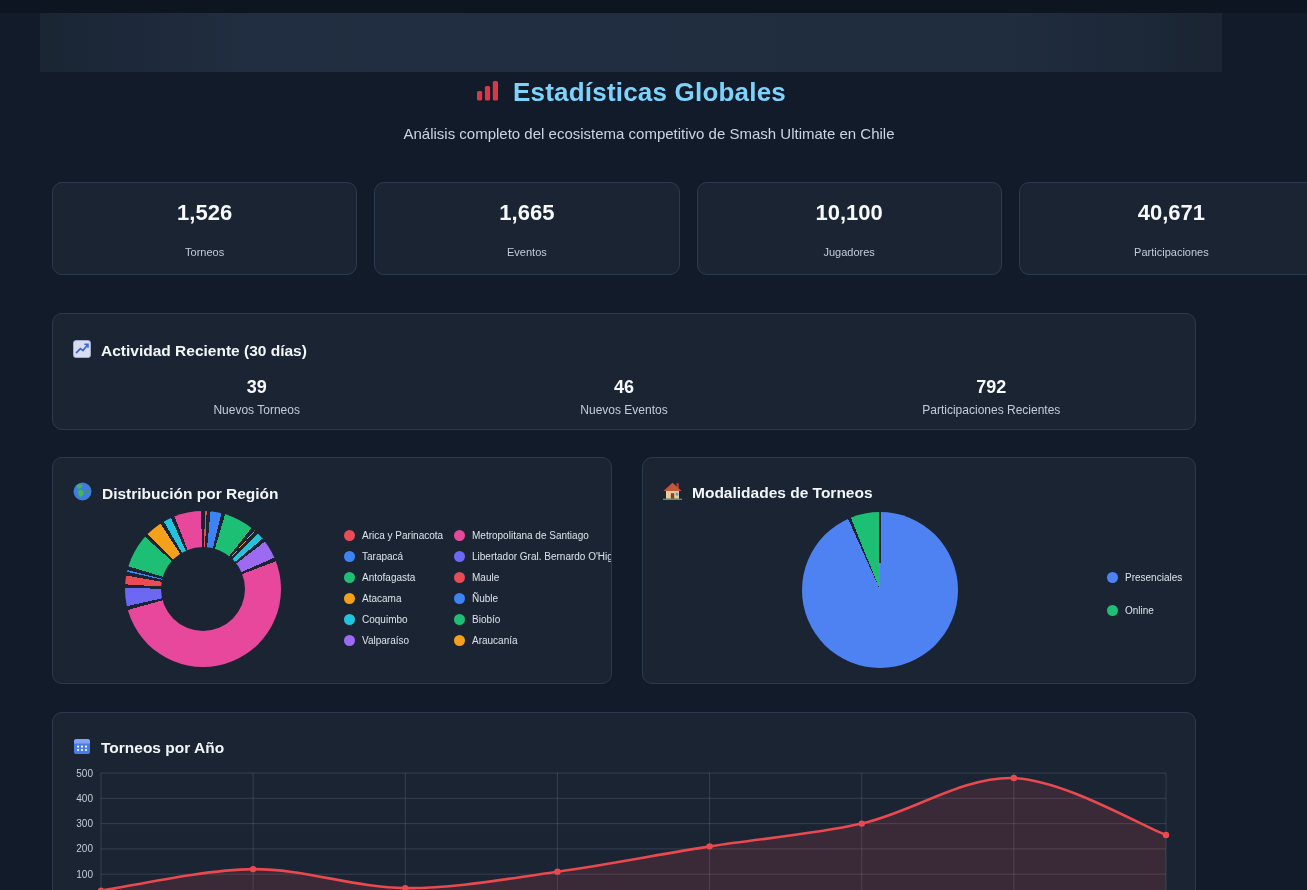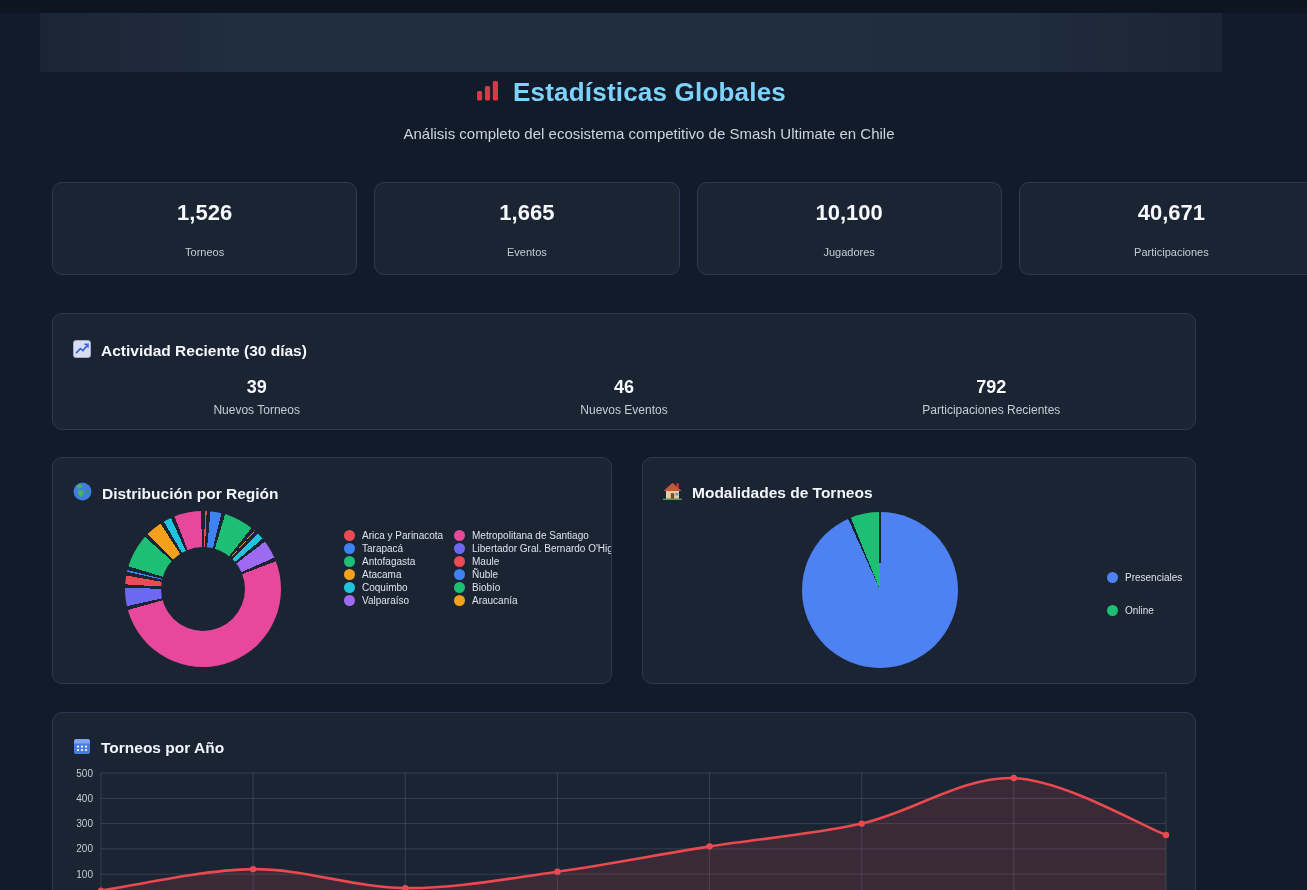--- a/index.html
+++ b/index.html
@@ -33,21 +33,21 @@
   .activity-stat { flex:1; text-align:center; }
   .activity-value { font-size:18px; font-weight:bold; color:#f7f9fc; }
   .activity-label { margin-top:5px; font-size:12px; color:#c4ccd9; }
   .region-card { position:absolute; top:444px; left:12px; width:560px; height:227px; padding:24px 20px 0; overflow:hidden; }
   .modal-card  { position:absolute; top:444px; left:602px; width:554px; height:227px; padding:24px 20px 0; overflow:hidden; }
   .doughnut { position:absolute; left:72px; top:53px; width:156px; height:156px; border-radius:50%; }
   .doughnut-hole { position:absolute; left:50%; top:50%; width:84px; height:84px;
     margin:-42px 0 0 -42px; border-radius:50%; background:#1a2433; }
   .pie { position:absolute; left:159px; top:54px; width:156px; height:156px; border-radius:50%; }
   .region-legend { position:absolute; left:291px; top:71px; display:flex; }
-  .legend-col { display:flex; flex-direction:column; width:110px; }
+  .legend-col { display:flex; flex-direction:column; gap:8px; width:110px; }
   .legend-col + .legend-col { width:auto; }
   .legend-item { display:flex; align-items:center; gap:7px; height:13px; cursor:pointer; }
   .legend-dot { width:11px; height:11px; border-radius:50%; flex:0 0 auto; }
   .legend-label { font-size:10px; color:#dde3eb; white-space:nowrap; }
   .modal-legend { position:absolute; left:464px; top:113px; display:flex; flex-direction:column; gap:20px; }
   .year-card { position:absolute; top:699px; left:12px; width:1144px; height:252px; padding:24px 20px 0; }
   .line-chart { position:absolute; left:8px; top:48px; }
 </style>
 </head>
 <body>

